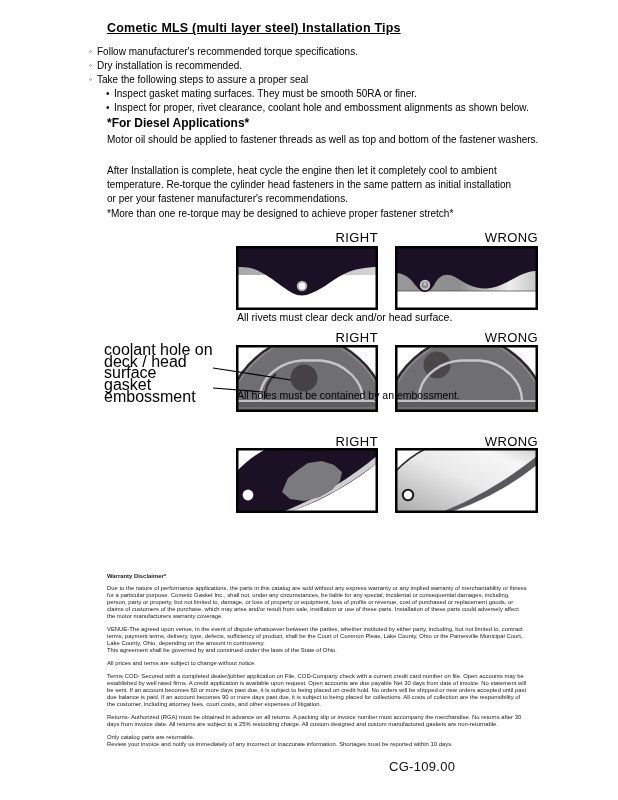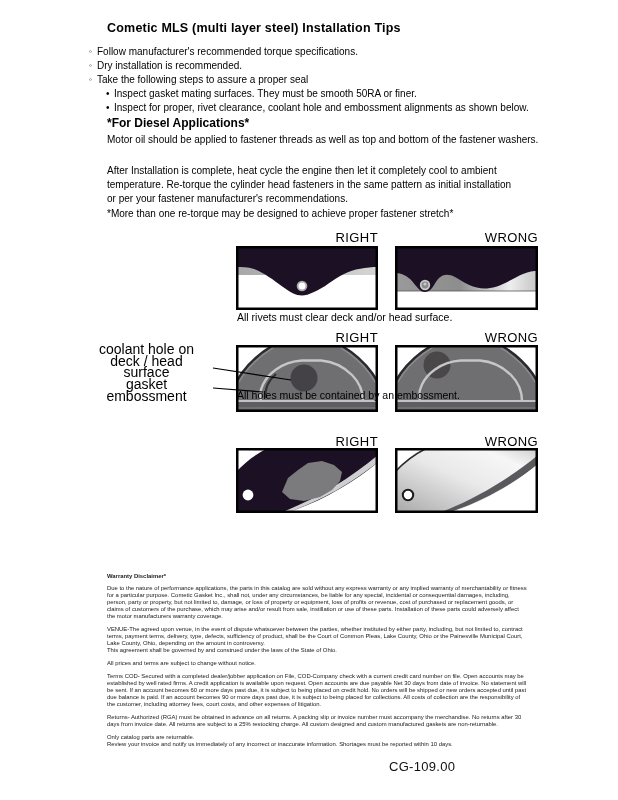--- a/index.html
+++ b/index.html
@@ -1,32 +1,32 @@
 <!DOCTYPE html>
 <html><head>
 <meta charset="utf-8">
 <style>
   html,body{margin:0;padding:0;background:#e8e8e8;}
   .page{position:relative;width:618px;height:800px;background:#ffffff;
         font-family:"Liberation Sans",sans-serif;color:#000;overflow:hidden;margin:0 auto;}
   .abs{position:absolute;}
-  .title{left:107px;top:21px;font-size:12.5px;font-weight:bold;letter-spacing:.2px;}
+  .title{left:107px;top:21px;font-size:12.5px;font-weight:bold;text-decoration:underline;letter-spacing:.2px;}
   .bullets{left:89px;top:45px;font-size:10px;line-height:14px;}
   .bullet{display:flex;}
   .bullet .m{width:8px;font-size:8px;line-height:14px;}
   .bullet.sub{margin-left:17px;}
   .bullet.sub .m{font-size:10px;}
   .diesel-h{left:107px;top:116px;font-size:12px;font-weight:bold;}
   .body-t{font-size:10px;line-height:14px;}
   .p1{left:107px;top:133px;}
   .p2{left:107px;top:164px;}
   .note{left:107px;top:207px;}
   .dlabel{font-size:13px;letter-spacing:.4px;text-align:right;width:142px;}
   .dcap{font-size:10.5px;line-height:11.5px;}
-  .ann{left:90px;width:113px;text-align:center;font-size:14px;line-height:11.5px;}
+  .ann{left:104px;width:113px;text-align:left;font-size:16px;line-height:11.5px;}
   .legal{left:107px;top:573px;width:421px;font-size:5.9px;line-height:7px;color:#1a1a1a;}
   .legal .lh{font-weight:bold;margin:0 0 5px 0;}
   .legal p{margin:0 0 6px 0;}
   .legal p.tight{margin:0;}
   .footer{left:389px;top:759px;font-size:13px;letter-spacing:.3px;color:#111;}
   svg{display:block;}
 </style>
 </head>
 <body>
 

